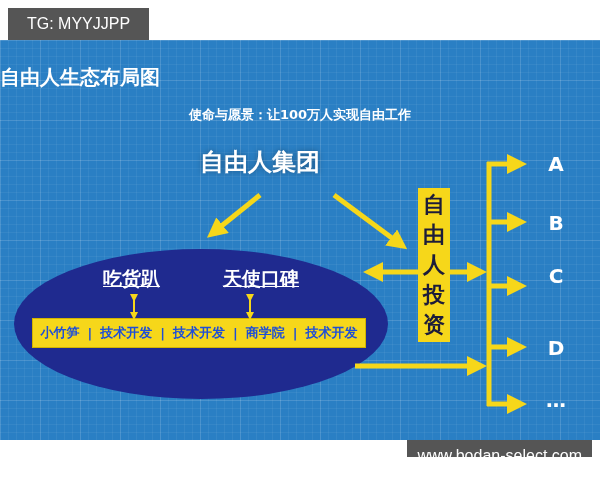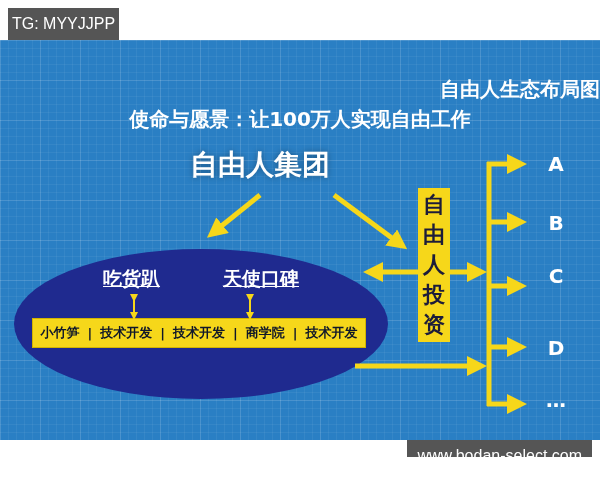--- a/index.html
+++ b/index.html
@@ -1,33 +1,33 @@
 <!DOCTYPE html>
 <html><head>
   <meta charset="utf-8">
   <style>
     html, body { margin:0; padding:0; }
     body { width:600px; height:480px; background:#ffffff; position:relative; overflow:hidden; font-family:"DejaVu Sans", sans-serif; }
-    .tag { position:absolute; left:8px; top:8px; height:32px; padding:0 4px; background:#555555; color:#ffffff; font:16px/32px "Liberation Sans", sans-serif; }
+    .tag { position:absolute; left:8px; top:8px; height:32px; padding:0 19px; background:#555555; color:#ffffff; font:16px/32px "Liberation Sans", sans-serif; }
     .panel { position:absolute; left:0; top:40px; width:600px; height:400px;
       background-color:#2a7fc4;
       background-image:
         linear-gradient(rgba(255,255,255,0.10) 1px, transparent 1px),
         linear-gradient(90deg, rgba(255,255,255,0.10) 1px, transparent 1px),
         linear-gradient(rgba(255,255,255,0.05) 1px, transparent 1px),
         linear-gradient(90deg, rgba(255,255,255,0.05) 1px, transparent 1px);
       background-size: 40px 40px, 40px 40px, 8px 8px, 8px 8px;
       overflow:hidden; }
-    .title { position:absolute; left:0; width:600px; text-align:right; top:36px; color:#ffffff; font-weight:bold; font-size:20px; }
-    .subtitle { position:absolute; left:0; width:600px; text-align:center; top:66px; color:#ffffff; font-weight:bold; font-size:20px; }
-    .group { position:absolute; left:0; width:520px; text-align:center; top:106px; color:#ffffff; font-weight:bold; font-size:28px; text-shadow:0 0 6px rgba(0,0,0,0.35); }
+    .title { position:absolute; left:0; width:600px; text-align:left; top:24px; color:#ffffff; font-weight:bold; font-size:20px; }
+    .subtitle { position:absolute; left:0; width:600px; text-align:center; top:66px; color:#ffffff; font-weight:bold; font-size:13px; }
+    .group { position:absolute; left:0; width:520px; text-align:center; top:106px; color:#ffffff; font-weight:bold; font-size:24px; text-shadow:0 0 6px rgba(0,0,0,0.35); }
     .ellipse { position:absolute; left:14px; top:209px; width:374px; height:150px; border-radius:50%; background:#1f2a8f; }
     .brand { position:absolute; color:#ffffff; font-weight:bold; font-size:19px;text-decoration:underline; }
     .bar { position:absolute; left:32px; top:278px; width:334px; height:30px; background:#f6d71a; border:1px solid #d2b400;
-      display:flex; align-items:center; justify-content:center; font-weight:bold; font-size:13px; color:#0f172a; box-sizing:border-box; }
+      display:flex; align-items:center; justify-content:center; font-weight:bold; font-size:13px; color:#1d4ed8; box-sizing:border-box; }
     .bar span.sep { margin:0 8px; }
     .invest { position:absolute; left:418px; top:148px; width:32px; height:154px; background:#f6d71a; box-sizing:border-box;
       display:flex; flex-direction:column; align-items:center; justify-content:center; font-weight:bold; font-size:22px; color:#1c1c3a; line-height:30px; }
     .letter { position:absolute; left:538px; width:36px; text-align:center; color:#ffffff; font-weight:bold; font-size:20px; }
     svg.arrows { position:absolute; left:0; top:0; width:600px; height:400px; }
     .url { position:absolute; right:8px; top:440px; height:17px; padding:0 10px; background:#555555; color:#ffffff; font:16px/32px "Liberation Sans", sans-serif; }
   </style>
 </head>
 <body>
 

